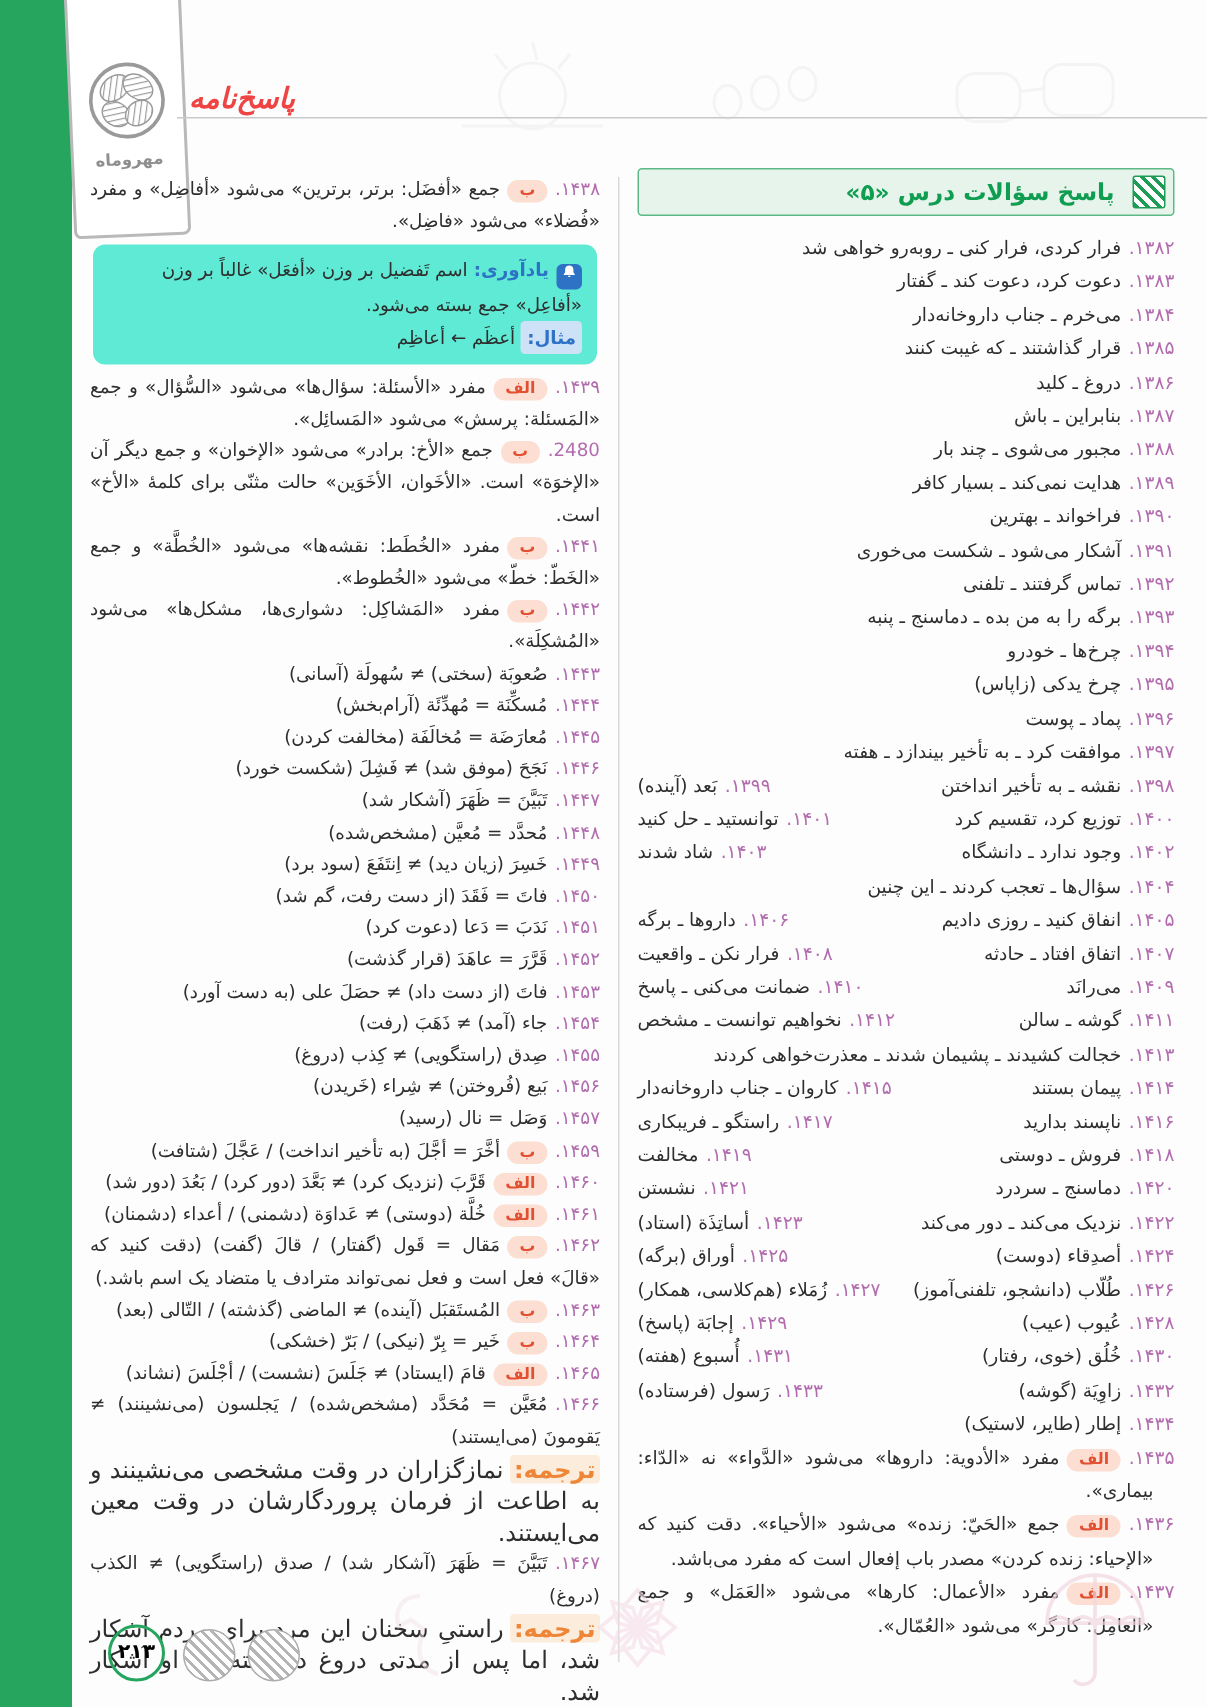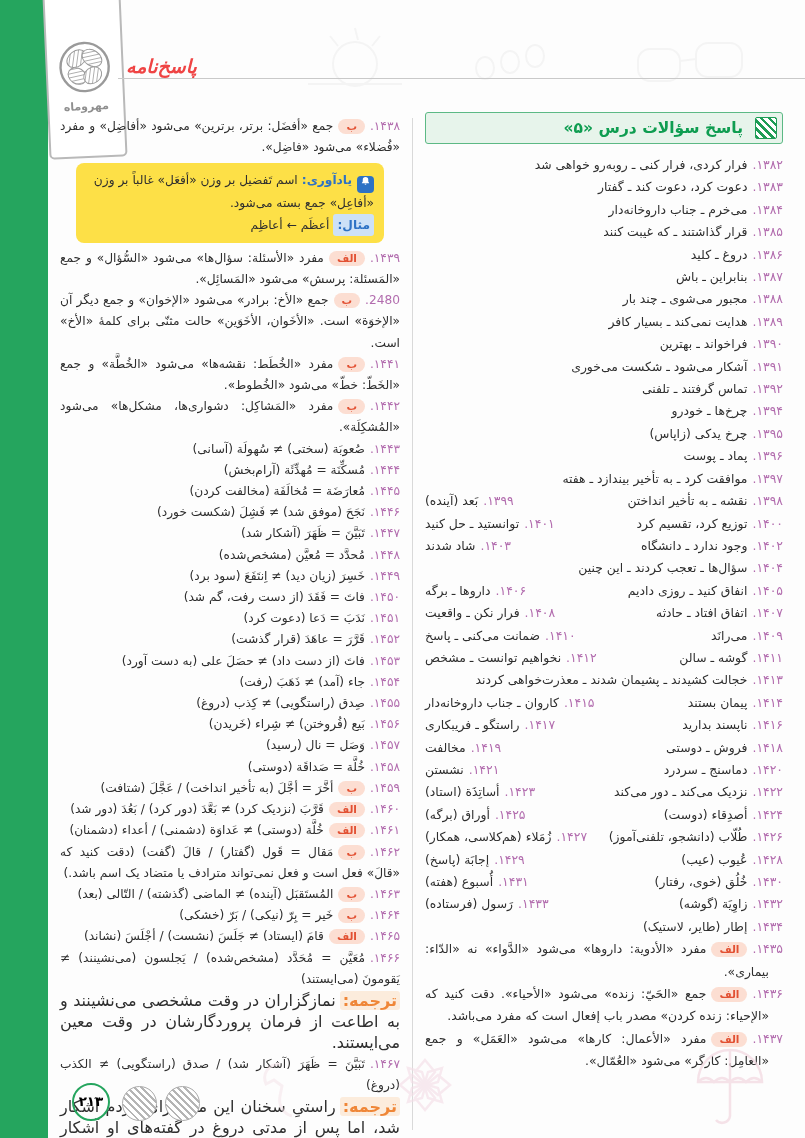--- a/index.html
+++ b/index.html
@@ -31,21 +31,21 @@
   .ans-list{font-size:12.4px;line-height:22.4px;}
   .ans-row{text-align:start;}
   .ans-row.pair{display:flex;justify-content:space-between;}
   .ans-row.pair .ans-item{white-space:nowrap;}
   .ans-row.para{text-align:justify;padding-right:14px;text-indent:-14px;}
   .num{color:#b26cae;margin-left:5px;}
   .badge{display:inline-block;background:#fcded2;color:#e25032;font-weight:bold;font-size:10.5px;
          line-height:15px;padding:0 8px;border-radius:9px;margin-left:5px;text-indent:0;}
   
   .exp-item{font-size:12.2px;line-height:21.2px;text-align:justify;}
-  .note-box{background:#fde047;border-radius:8px;padding:7px 10px;margin:5px 16px;font-size:12.2px;line-height:21.2px;}
+  .note-box{background:#5eead4;border-radius:8px;padding:7px 10px;margin:5px 2px;font-size:12.2px;line-height:21.2px;}
   .note-bell{display:inline-block;vertical-align:-3px;width:17px;height:17px;background:#2d72c5;
              border-radius:4px;text-align:center;line-height:15px;margin-left:5px;}
   .note-label{color:#2d72c5;font-weight:bold;margin-left:4px;}
   .ex-label{color:#2d72c5;font-weight:bold;background:#cde1f7;border-radius:3px;padding:4px 4px;margin-left:4px;}
   .trans{font-size:16px;line-height:21.2px;text-align:justify;}
   .trans-label{color:#ef8637;font-weight:bold;background:#fcecdc;border-radius:3px;padding:0 3px;margin-left:4px;}
   
   .page-badge{position:absolute;left:72px;top:1083px;width:34px;height:34px;border:2px solid #25a55e;
               border-radius:50%;color:#000000;font-weight:bold;font-size:13.5px;text-align:center;line-height:33px;}
   .hatch-dot{position:absolute;top:1086px;width:33px;height:33px;border-radius:50%;border:1px solid #ababab;
@@ -107,20 +107,21 @@
           <div class="ans-row"><span class="ans-item"><span class="num">۱۳۸۳.</span><span class="txt">دعوت کرد، دعوت کند ـ گفتار</span></span></div>
           <div class="ans-row"><span class="ans-item"><span class="num">۱۳۸۴.</span><span class="txt">می‌خرم ـ جناب داروخانه‌دار</span></span></div>
           <div class="ans-row"><span class="ans-item"><span class="num">۱۳۸۵.</span><span class="txt">قرار گذاشتند ـ که غیبت کنند</span></span></div>
           <div class="ans-row"><span class="ans-item"><span class="num">۱۳۸۶.</span><span class="txt">دروغ ـ کلید</span></span></div>
           <div class="ans-row"><span class="ans-item"><span class="num">۱۳۸۷.</span><span class="txt">بنابراین ـ باش</span></span></div>
           <div class="ans-row"><span class="ans-item"><span class="num">۱۳۸۸.</span><span class="txt">مجبور می‌شوی ـ چند بار</span></span></div>
           <div class="ans-row"><span class="ans-item"><span class="num">۱۳۸۹.</span><span class="txt">هدایت نمی‌کند ـ بسیار کافر</span></span></div>
           <div class="ans-row"><span class="ans-item"><span class="num">۱۳۹۰.</span><span class="txt">فراخواند ـ بهترین</span></span></div>
           <div class="ans-row"><span class="ans-item"><span class="num">۱۳۹۱.</span><span class="txt">آشکار می‌شود ـ شکست می‌خوری</span></span></div>
           <div class="ans-row"><span class="ans-item"><span class="num">۱۳۹۲.</span><span class="txt">تماس گرفتند ـ تلفنی</span></span></div>
+          <div class="ans-row"><span class="ans-item"><span class="num">۱۳۹۳.</span><span class="txt">برگه را به من بده ـ دماسنج ـ پنبه</span></span></div>
           <div class="ans-row"><span class="ans-item"><span class="num">۱۳۹۴.</span><span class="txt">چرخ‌ها ـ خودرو</span></span></div>
           <div class="ans-row"><span class="ans-item"><span class="num">۱۳۹۵.</span><span class="txt">چرخ یدکی (زاپاس)</span></span></div>
           <div class="ans-row"><span class="ans-item"><span class="num">۱۳۹۶.</span><span class="txt">پماد ـ پوست</span></span></div>
           <div class="ans-row"><span class="ans-item"><span class="num">۱۳۹۷.</span><span class="txt">موافقت کرد ـ به تأخیر بیندازد ـ هفته</span></span></div>
           <div class="ans-row pair">
             <span class="ans-item"><span class="num">۱۳۹۸.</span><span class="txt">نقشه ـ به تأخیر انداختن</span></span>
             <span class="ans-item"><span class="num">۱۳۹۹.</span><span class="txt">بَعد (آینده)</span></span>
           </div>
           <div class="ans-row pair">
             <span class="ans-item"><span class="num">۱۴۰۰.</span><span class="txt">توزیع کرد، تقسیم کرد</span></span>
@@ -217,21 +218,20 @@
         <div class="exp-item"><span class="num">۱۴۴۸.</span><span class="txt">مُحدَّد = مُعیَّن (مشخص‌شده)</span></div>
         <div class="exp-item"><span class="num">۱۴۴۹.</span><span class="txt">خَسِرَ (زیان دید) ≠ اِنتَفَعَ (سود برد)</span></div>
         <div class="exp-item"><span class="num">۱۴۵۰.</span><span class="txt">فاتَ = فَقَدَ (از دست رفت، گم شد)</span></div>
         <div class="exp-item"><span class="num">۱۴۵۱.</span><span class="txt">نَدَبَ = دَعا (دعوت کرد)</span></div>
         <div class="exp-item"><span class="num">۱۴۵۲.</span><span class="txt">قَرَّرَ = عاهَدَ (قرار گذشت)</span></div>
         <div class="exp-item"><span class="num">۱۴۵۳.</span><span class="txt">فاتَ (از دست داد) ≠ حصَلَ علی (به دست آورد)</span></div>
         <div class="exp-item"><span class="num">۱۴۵۴.</span><span class="txt">جاء (آمد) ≠ ذَهَبَ (رفت)</span></div>
         <div class="exp-item"><span class="num">۱۴۵۵.</span><span class="txt">صِدق (راستگویی) ≠ کِذب (دروغ)</span></div>
         <div class="exp-item"><span class="num">۱۴۵۶.</span><span class="txt">بَیع (فُروختن) ≠ شِراء (خَریدن)</span></div>
         <div class="exp-item"><span class="num">۱۴۵۷.</span><span class="txt">وَصَل = نال (رسید)</span></div>
-        <div class="exp-item"><span class="num">۱۴۵۸.</span><span class="txt">خُلَّة = صَداقَة (دوستی)</span></div>
         <div class="exp-item"><span class="num">۱۴۵۹.</span><span class="badge">ب</span><span class="txt">أخَّرَ = أجَّلَ (به تأخیر انداخت) / عَجَّلَ (شتافت)</span></div>
         <div class="exp-item"><span class="num">۱۴۶۰.</span><span class="badge">الف</span><span class="txt">قَرَّبَ (نزدیک کرد) ≠ بَعَّدَ (دور کرد) / بَعُدَ (دور شد)</span></div>
         <div class="exp-item"><span class="num">۱۴۶۱.</span><span class="badge">الف</span><span class="txt">خُلَّة (دوستی) ≠ عَداوَة (دشمنی) / أعداء (دشمنان)</span></div>
         <div class="exp-item"><span class="num">۱۴۶۲.</span><span class="badge">ب</span><span class="txt">مَقال = قَول (گفتار) / قالَ (گفت) (دقت کنید که «قالَ» فعل است و فعل نمی‌تواند مترادف یا متضاد یک اسم باشد.)</span></div>
         <div class="exp-item"><span class="num">۱۴۶۳.</span><span class="badge">ب</span><span class="txt">المُستَقبَل (آینده) ≠ الماضی (گذشته) / التّالی (بعد)</span></div>
         <div class="exp-item"><span class="num">۱۴۶۴.</span><span class="badge">ب</span><span class="txt">خَیر = بِرّ (نیکی) / بَرّ (خشکی)</span></div>
         <div class="exp-item"><span class="num">۱۴۶۵.</span><span class="badge">الف</span><span class="txt">قامَ (ایستاد) ≠ جَلَسَ (نشست) / أجْلَسَ (نشاند)</span></div>
         <div class="exp-item"><span class="num">۱۴۶۶.</span><span class="txt">مُعَیَّن = مُحَدَّد (مشخص‌شده) / یَجلسون (می‌نشینند) ≠ یَقومونَ (می‌ایستند)</span></div>
         <div class="trans"><span class="trans-label">ترجمه:</span><span class="txt">نمازگزاران در وقت مشخصی می‌نشینند و به اطاعت از فرمان پروردگارشان در وقت معین می‌ایستند.</span></div>
         <div class="exp-item"><span class="num">۱۴۶۷.</span><span class="txt">تَبَیَّنَ = ظَهَرَ (آشکار شد) / صدق (راستگویی) ≠ الکذب (دروغ)</span></div>

